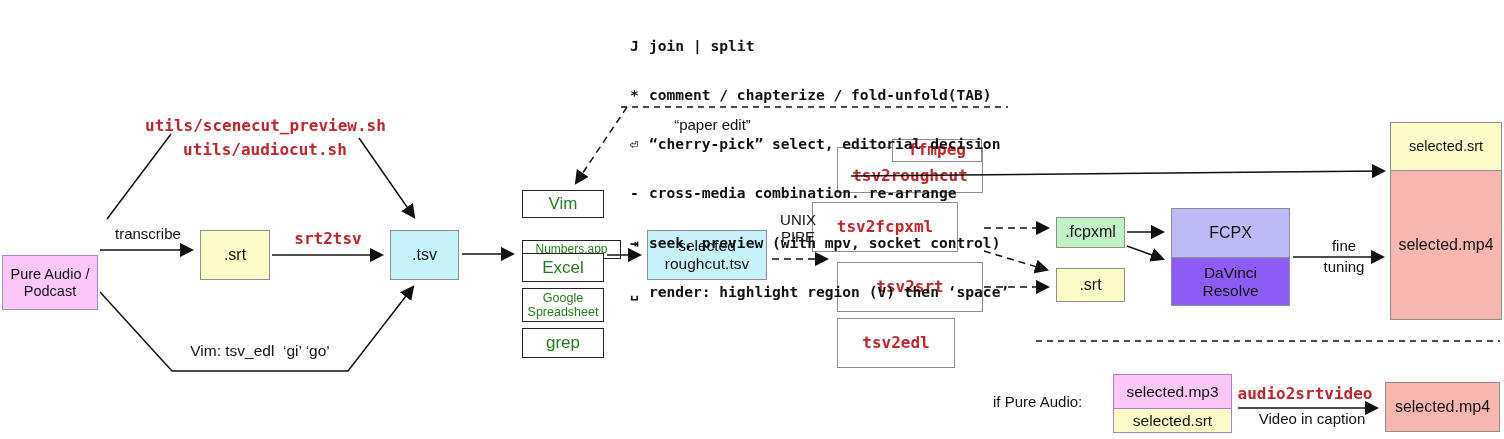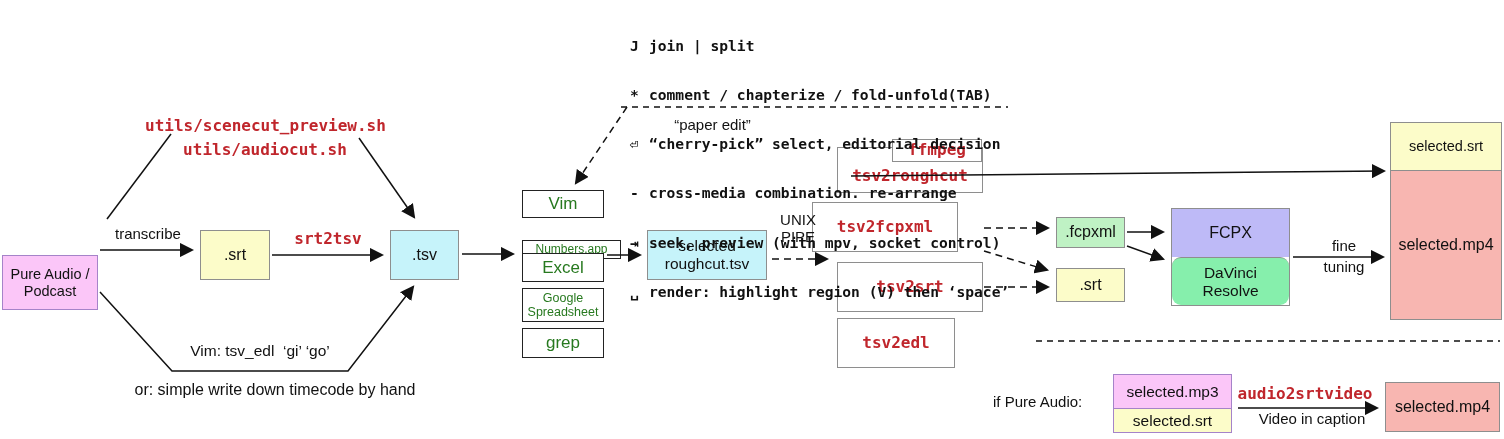--- a/index.html
+++ b/index.html
@@ -14,21 +14,21 @@
   .seg+.seg{border-top:1px solid #8e8e8e;}
   .purple-border{border-color:#a583c9;}
   .purple-border .seg+.seg{border-top-color:#a583c9;}
   .tool{border:1.5px solid #222;}
   .f-salmon{background:#f8b6b1;}
   .f-magenta{background:#fbc6f8;}
   .f-yellow{background:#fcfcc9;}
   .f-cyan{background:#c6f3fa;}
   .f-green{background:#bff2c4;}
   .f-lavender{background:#bebaf7;}
-  .f-dgreen{background:#86efac;border-radius:9px;}
+  .f-dgreen{background:#8b5cf6;}
   .mono{font-family:"DejaVu Sans Mono","DejaVu Sans",monospace;}
   .red{color:#c0262c;font-weight:bold;}
   .greent{color:#27791f;}
   .lbl{position:absolute;z-index:6;font-size:15px;line-height:1.12;}
   .ctr{text-align:center;}
   .legend{position:absolute;left:630px;top:5px;z-index:6;
           font-family:"DejaVu Sans Mono","DejaVu Sans",monospace;
           font-size:14.6px;font-weight:bold;line-height:16.4px;white-space:pre;}
   .legend .row{display:flex;}
   .legend .g{display:inline-block;width:19px;}
@@ -99,21 +99,20 @@
   <div class="lbl mono red ctr fs16" style="left:145px;top:117px;width:240px;">utils/scenecut_preview.sh</div>
   <div class="lbl mono red ctr fs16" style="left:145px;top:141px;width:240px;">utils/audiocut.sh</div>
   <div class="box f-yellow fs16" style="left:200px;top:230px;width:70px;height:50px;">
       <span>.srt</span>
     </div>
   <div class="lbl mono red ctr fs16" style="left:288px;top:230px;width:80px;">srt2tsv</div>
   <div class="box f-cyan fs16" style="left:390px;top:230px;width:69px;height:50px;">
       <span>.tsv</span>
     </div>
   <div class="lbl ctr" style="left:150px;top:342px;width:220px;white-space:pre;font-size:15.5px;">Vim: tsv_edl  ‘gi’ ‘go’</div>
-  <div class="lbl ctr fs16" style="left:125px;top:381px;width:300px;">or: simple write down timecode by hand</div>
 
   <div class="box tool greent fs17" style="left:522px;top:190px;width:82px;height:28px;">
       <span>Vim</span>
     </div>
   <div class="box tool greent fs12" style="left:522px;top:240px;width:99px;height:19px;">
       <span>Numbers.app</span>
     </div>
   <div class="box tool greent fs17" style="left:522px;top:253px;width:82px;height:29px;">
       <span>Excel</span>
     </div>

